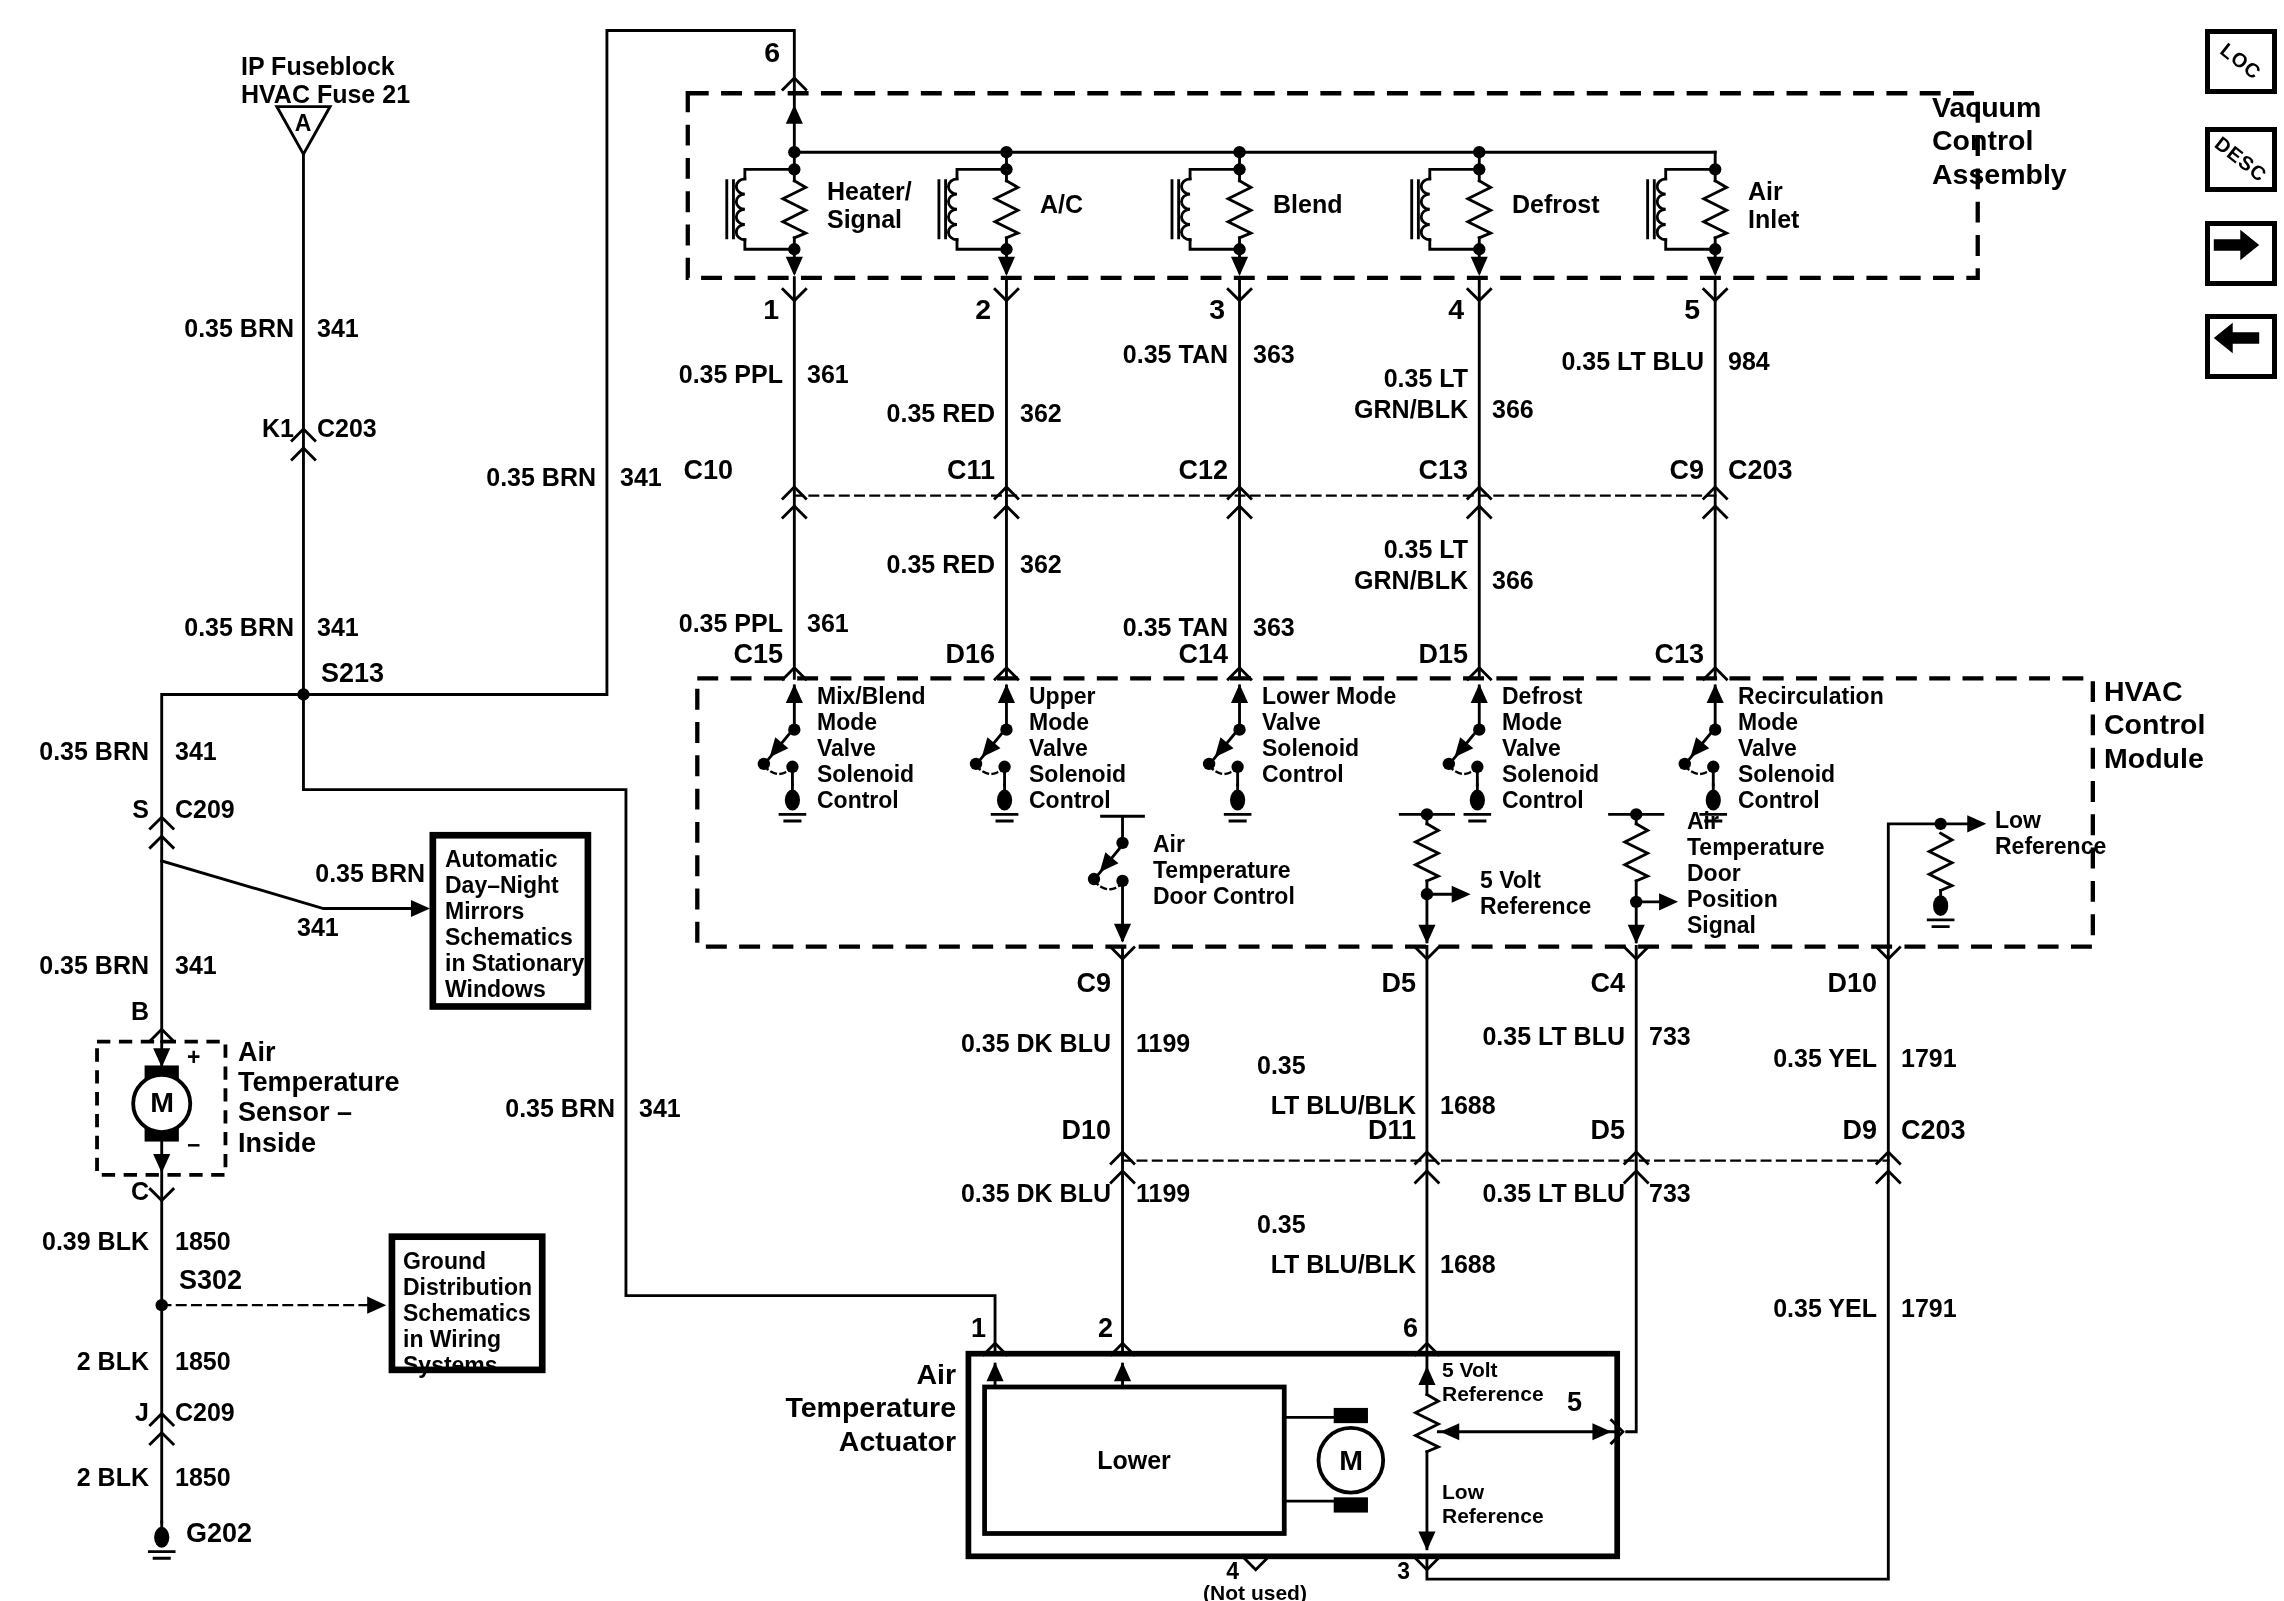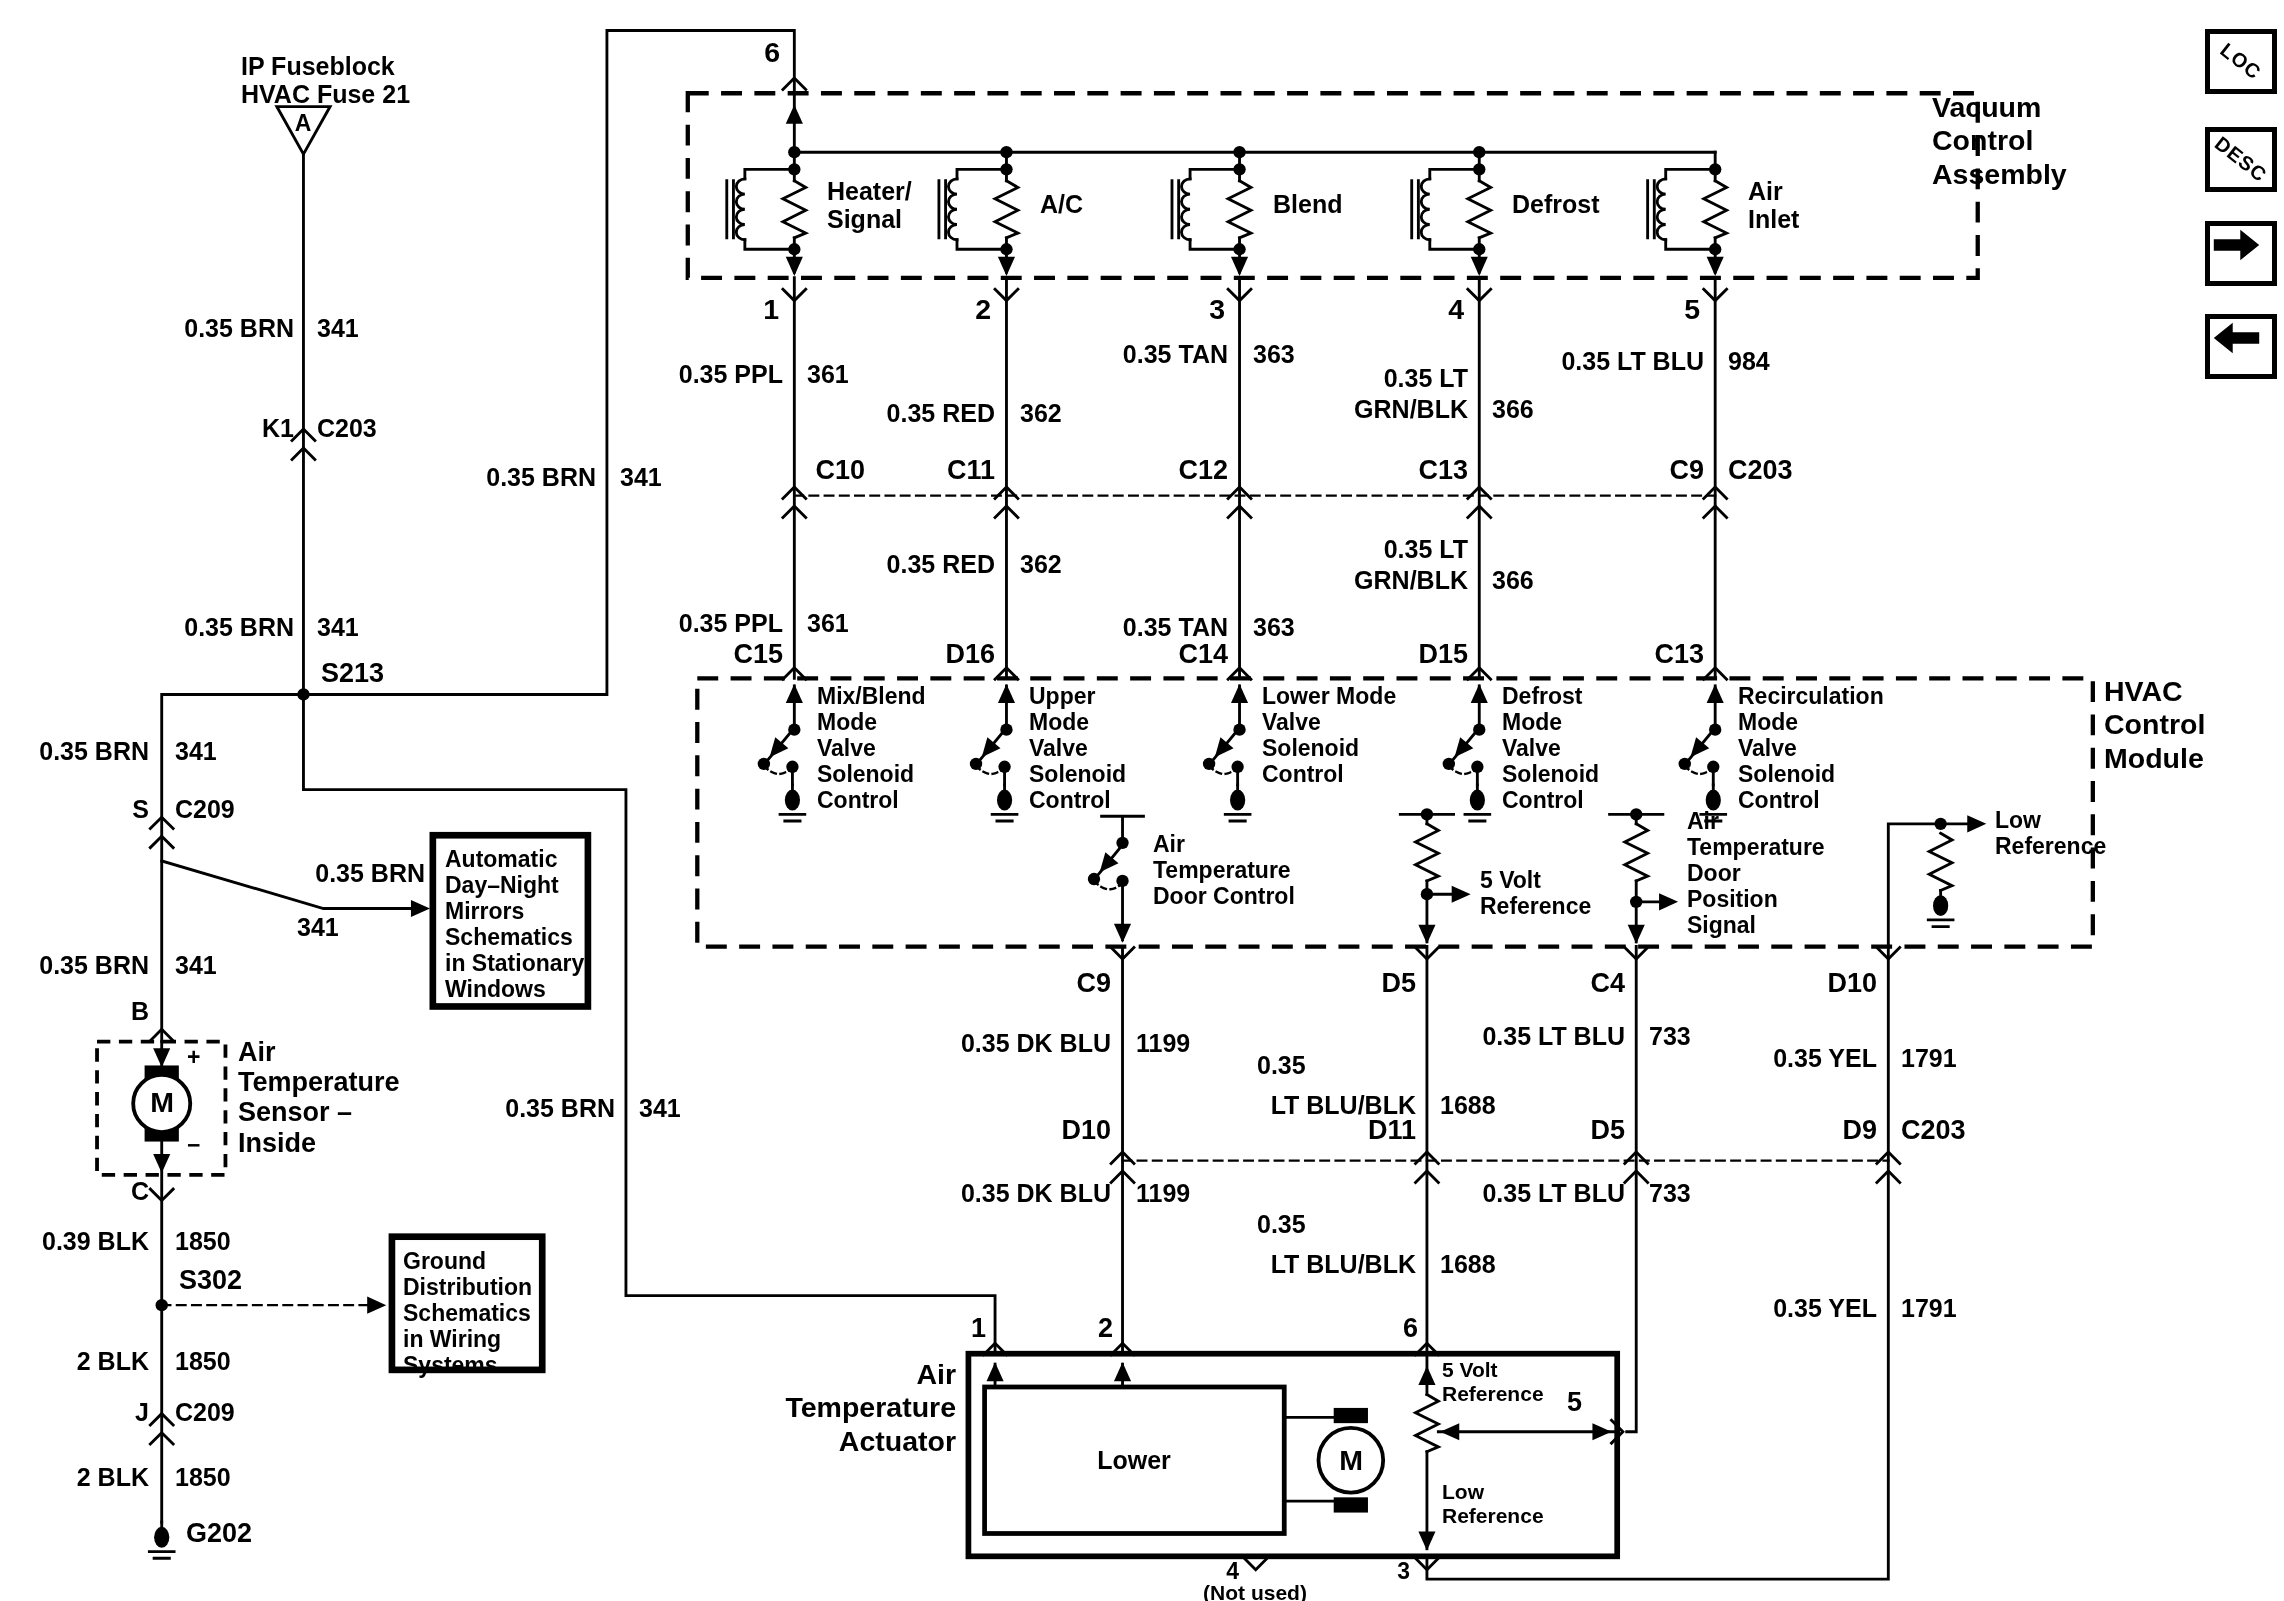--- a/index.html
+++ b/index.html
@@ -325,21 +325,21 @@
 <div class="lbl rt" style="right:1290px;top:399px">0.35 RED</div>
 <div class="lbl" style="left:1020px;top:399px">362</div>
 <div class="lbl rt" style="right:1057px;top:340px">0.35 TAN</div>
 <div class="lbl" style="left:1253px;top:340px">363</div>
 <div class="lbl rt" style="right:817px;top:364px">0.35 LT</div>
 <div class="lbl rt" style="right:817px;top:395px">GRN/BLK</div>
 <div class="lbl" style="left:1492px;top:395px">366</div>
 <div class="lbl rt" style="right:581px;top:347px">0.35 LT BLU</div>
 <div class="lbl" style="left:1728px;top:347px">984</div>
 
-<div class="lbl f28 rt" style="right:1420px;top:455px">C10</div>
+<div class="lbl f28 rt" style="right:1552px;top:455px">C10</div>
 <div class="lbl f28 rt" style="right:1290px;top:455px">C11</div>
 <div class="lbl f28 rt" style="right:1057px;top:455px">C12</div>
 <div class="lbl f28 rt" style="right:817px;top:455px">C13</div>
 <div class="lbl f28 rt" style="right:581px;top:455px">C9</div>
 <div class="lbl f28" style="left:1728px;top:455px">C203</div>
 
 <div class="lbl rt" style="right:1290px;top:550px">0.35 RED</div>
 <div class="lbl" style="left:1020px;top:550px">362</div>
 <div class="lbl rt" style="right:817px;top:535px">0.35 LT</div>
 <div class="lbl rt" style="right:817px;top:566px">GRN/BLK</div>

